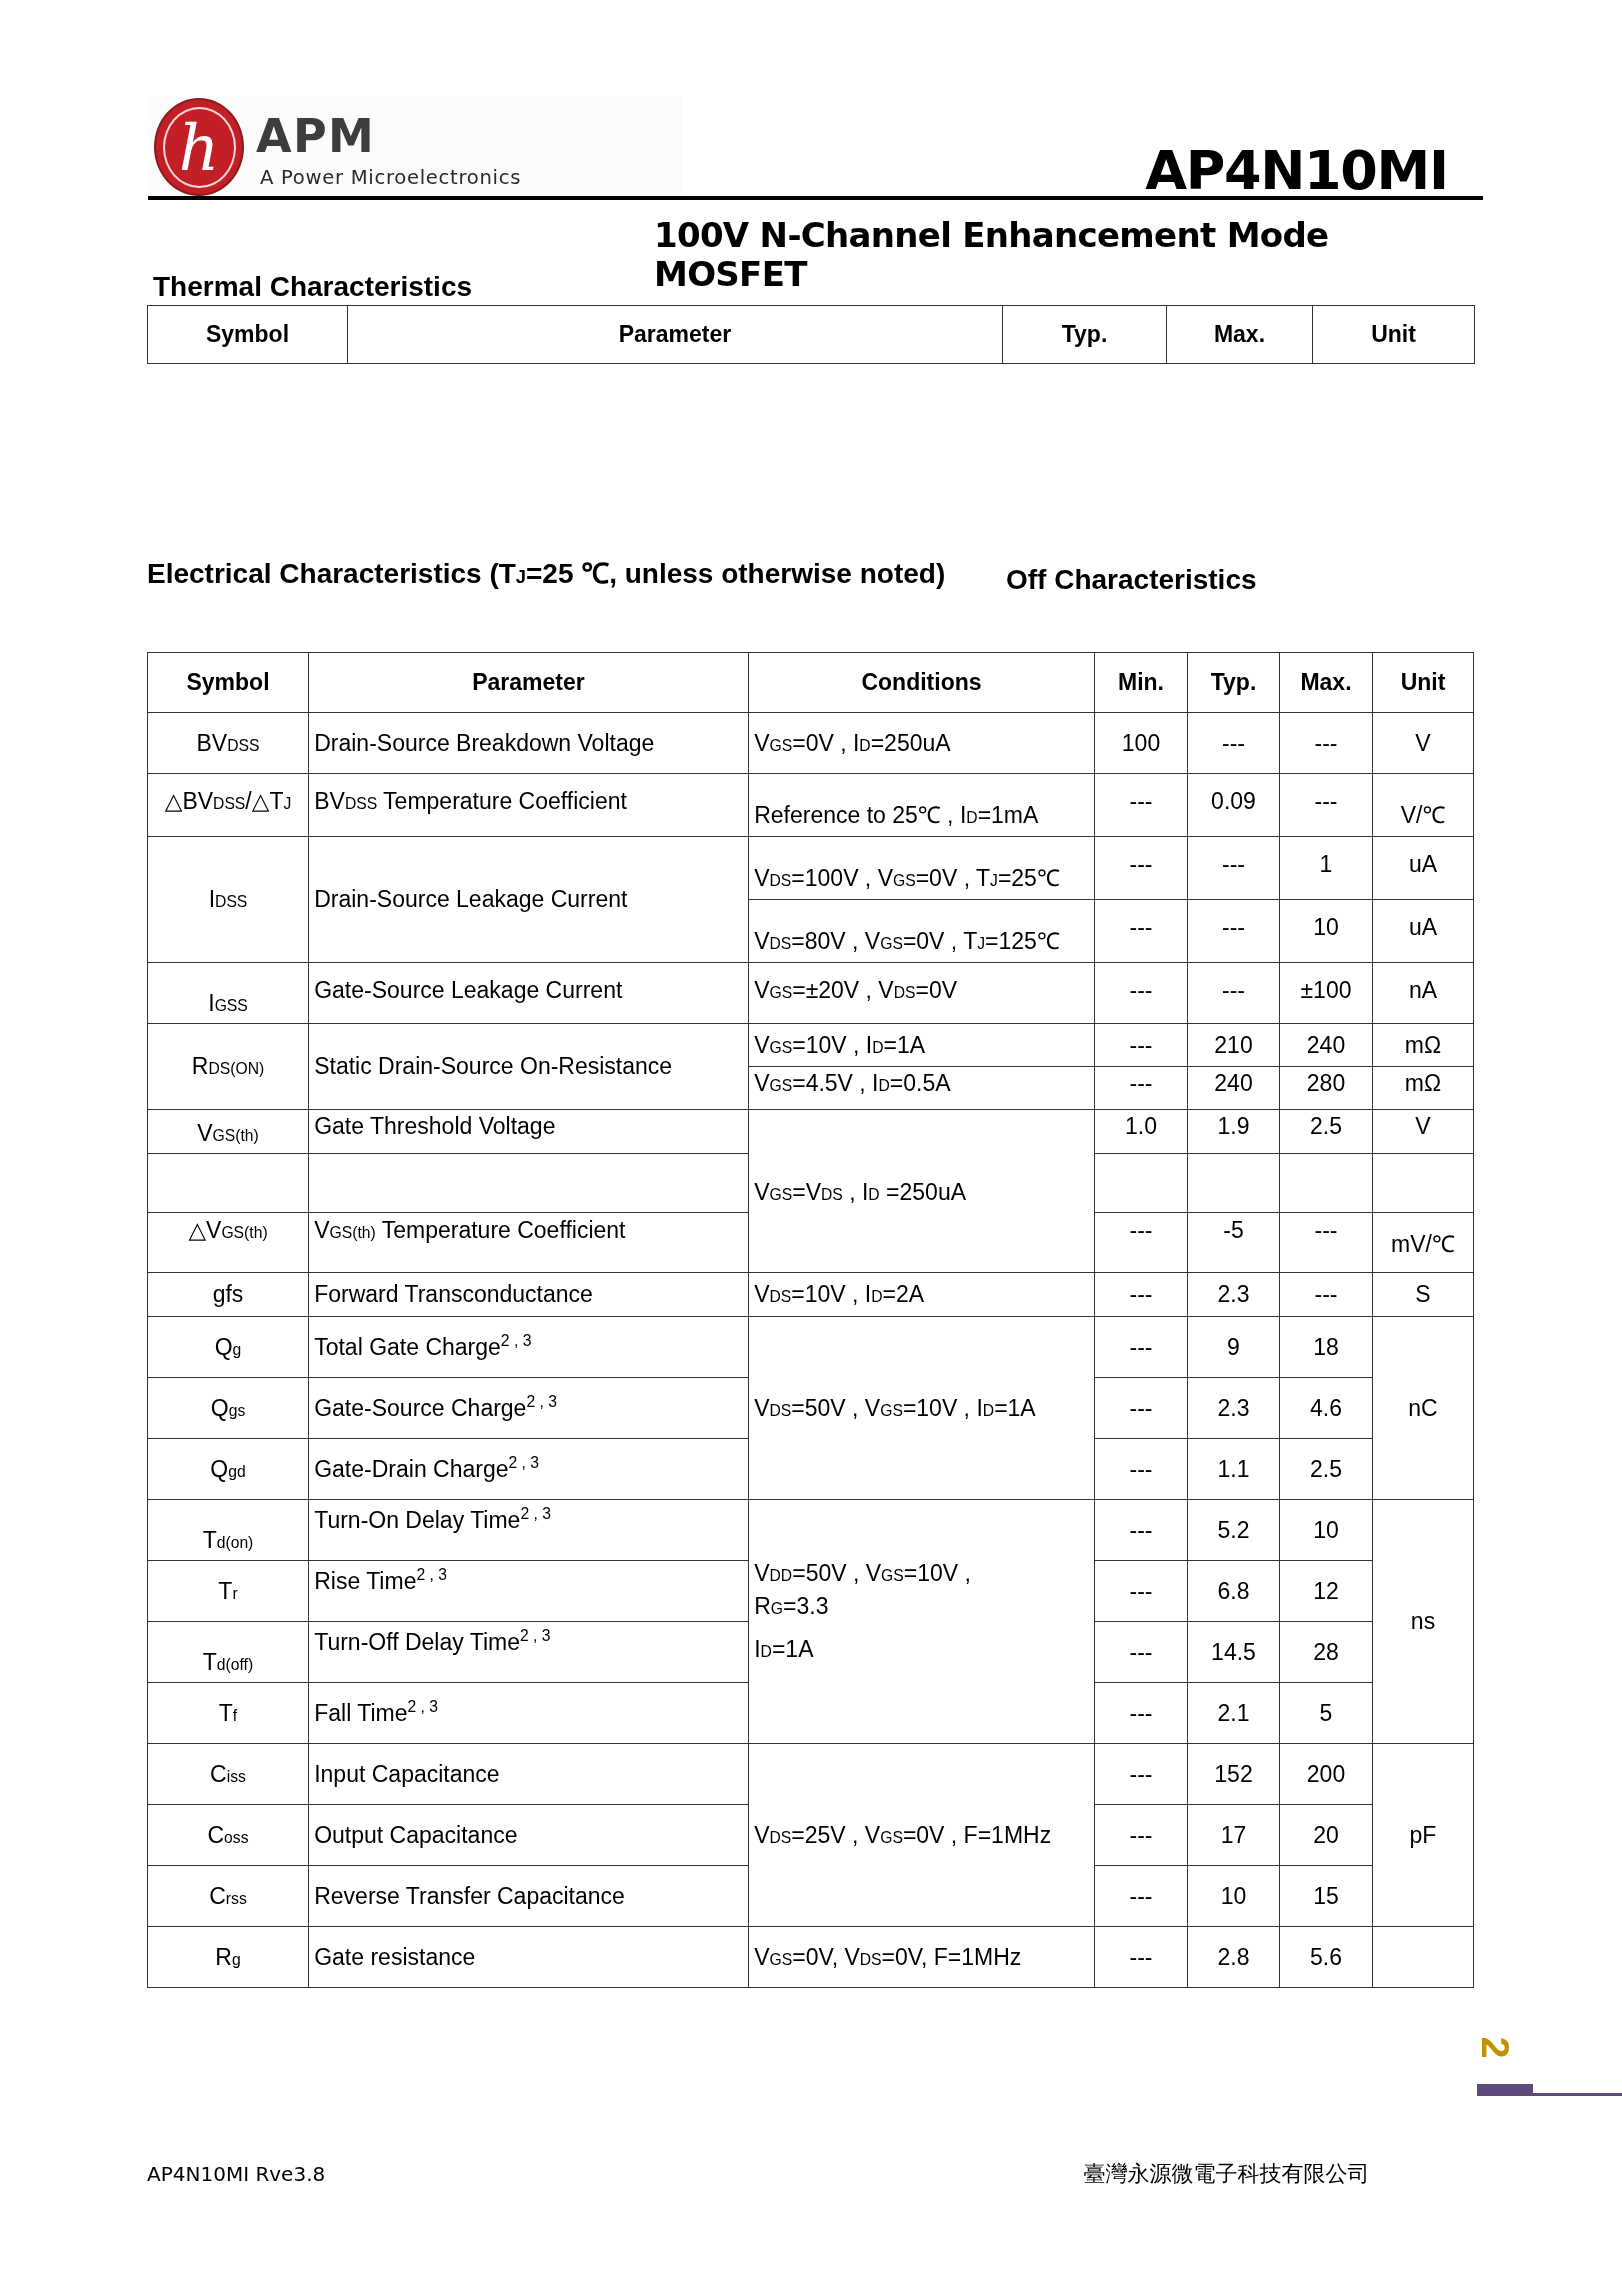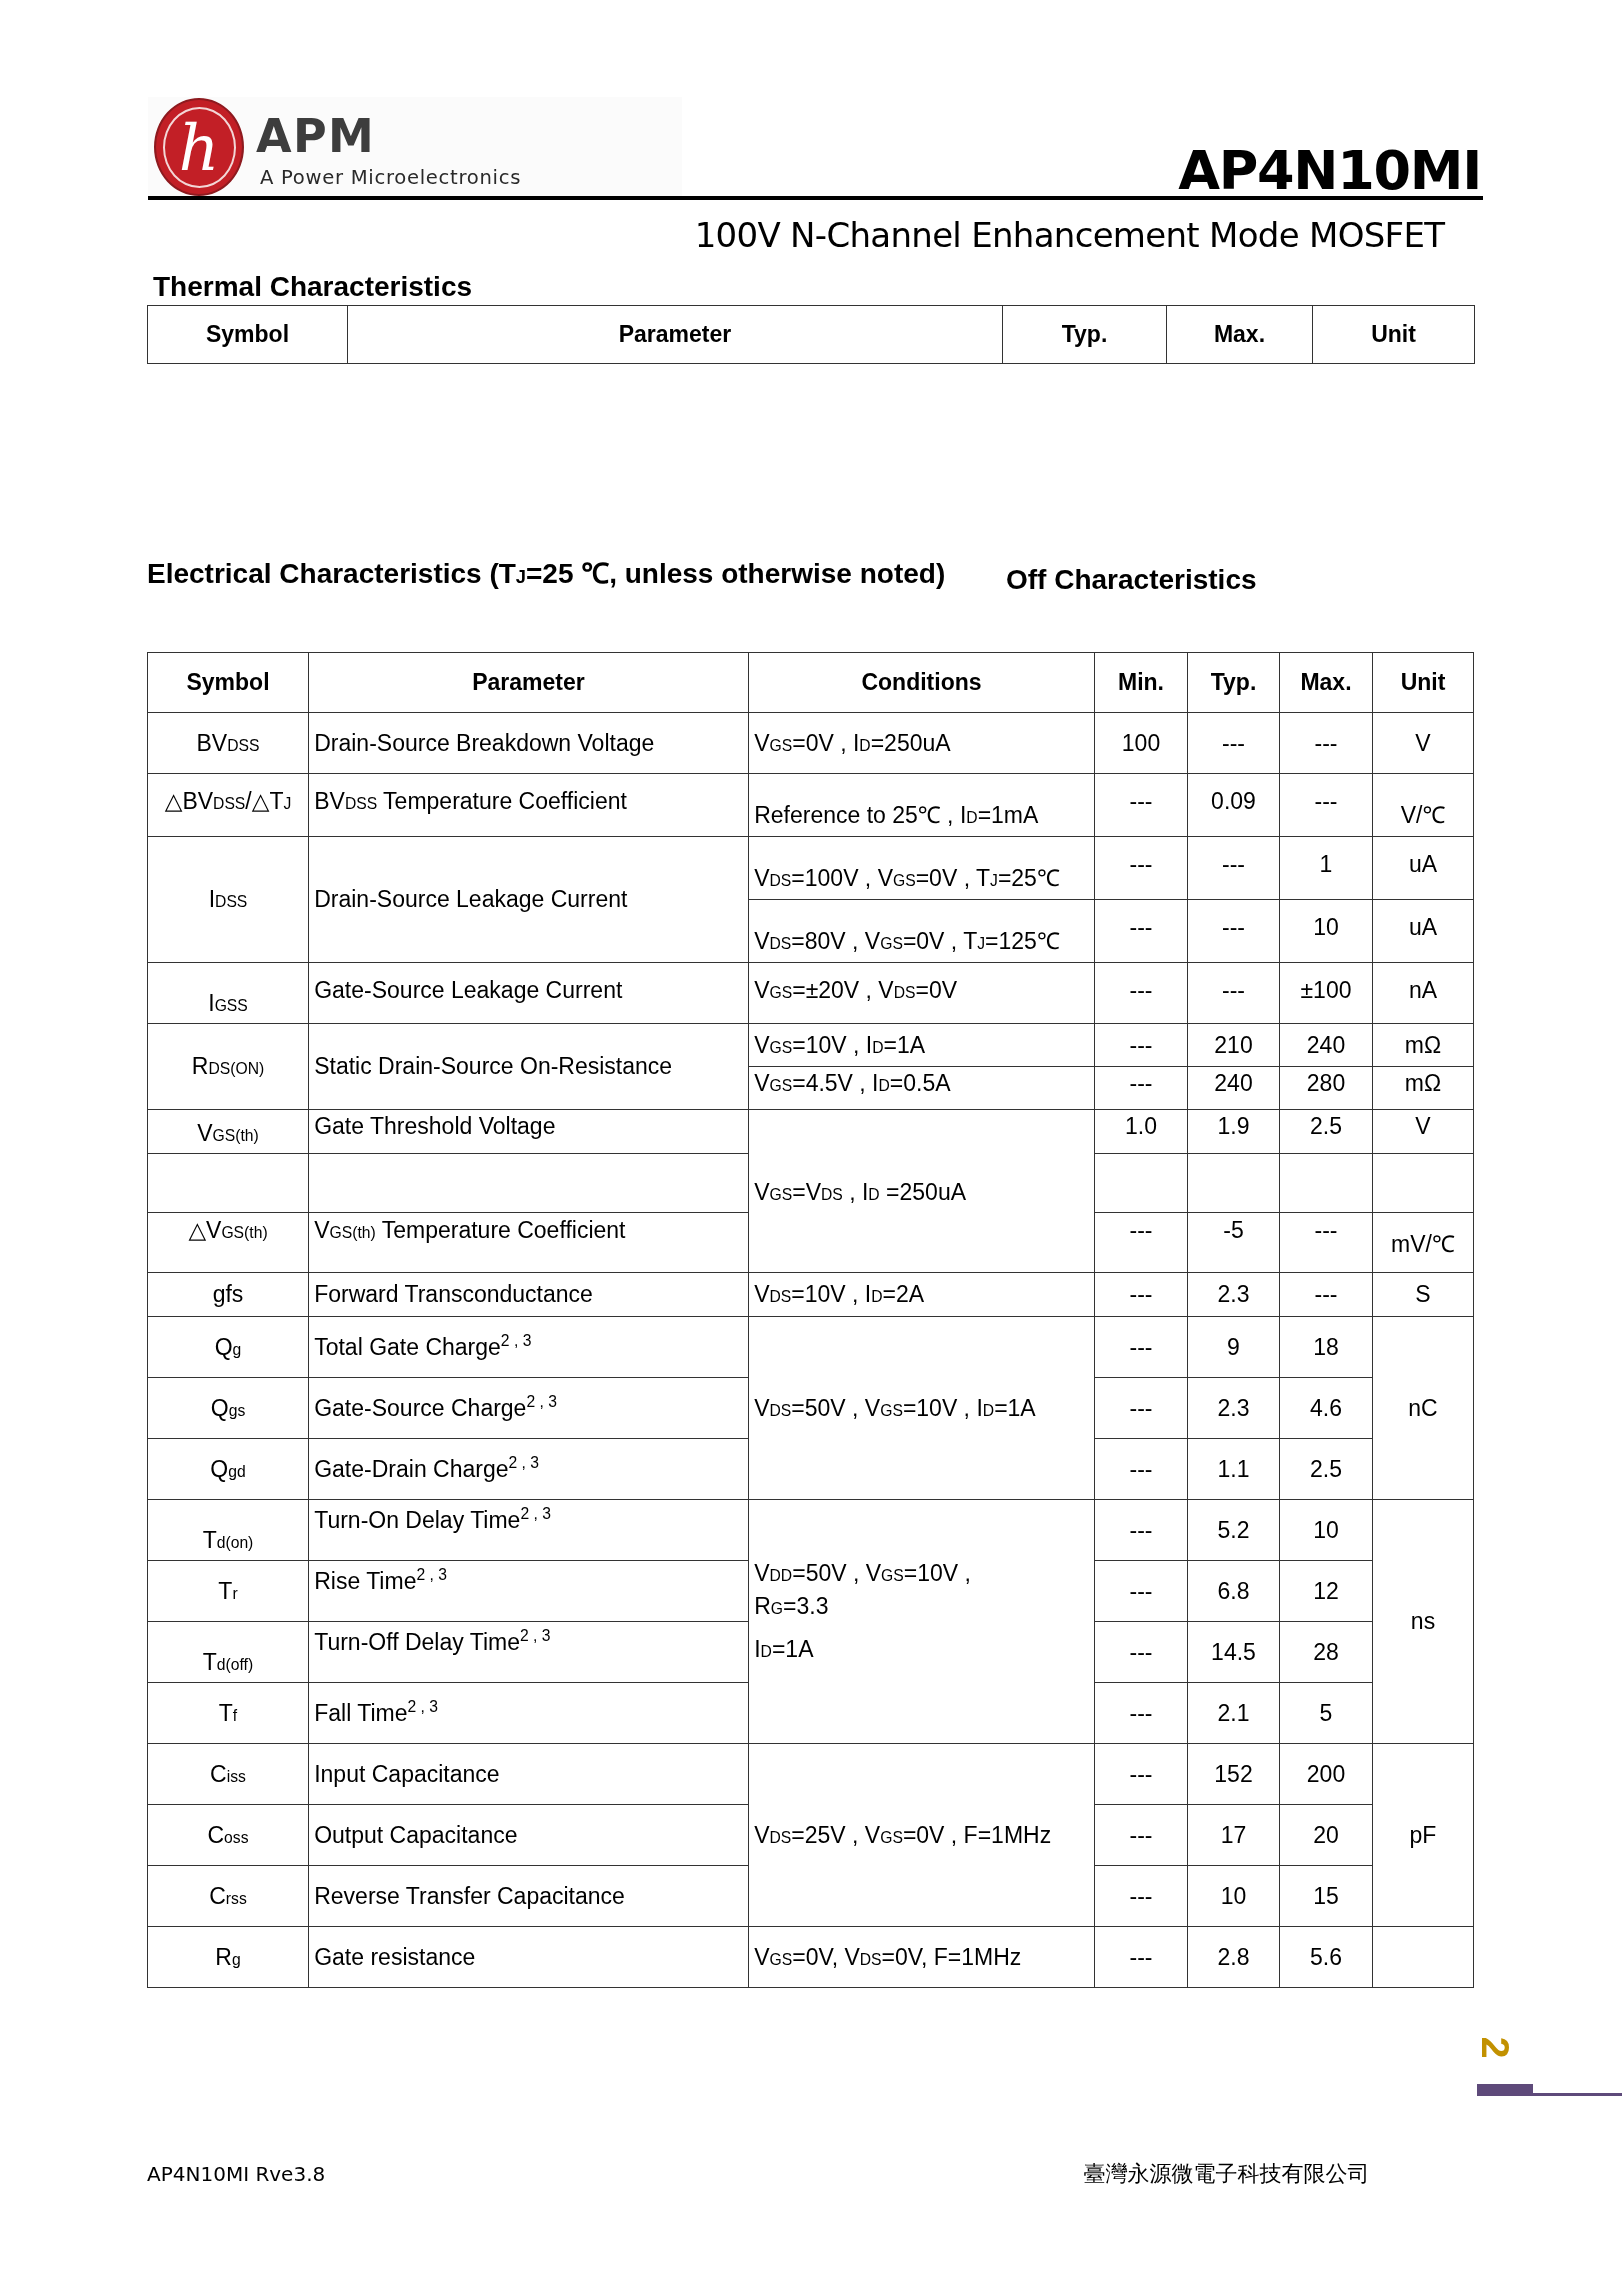--- a/index.html
+++ b/index.html
@@ -6,22 +6,22 @@
   body { width:1622px; height:2295px; position:relative; overflow:hidden; font-family:"Liberation Sans", sans-serif; color:#000; }
   .abs { position:absolute; }
   
   .logo-box { left:148px; top:97px; width:534px; height:99px; background:#fbfbfb; }
   .logo-circle { left:154px; top:98px; width:90px; height:98px; border-radius:50%; background:#c21f26; border:2px solid #8e1a1f; box-sizing:border-box; }
   .logo-circle-inner { position:absolute; left:6.5px; top:6.5px; right:6.5px; bottom:6.5px; border-radius:50%; border:2.6px solid #f3d7d7; }
   .logo-glyph { position:absolute; left:0; top:0; width:100%; height:100%; color:#fff; font-family:"DejaVu Serif", serif; font-style:italic; font-size:63px; line-height:98px; text-align:center; }
   .logo-apm { left:256px; top:113px; font-family:"DejaVu Sans", sans-serif; font-weight:bold; font-size:46px; color:#3d3d3d; letter-spacing:1.3px; line-height:46px; }
   .logo-sub { left:260px; top:167px; font-family:"DejaVu Sans", sans-serif; font-size:19.6px; color:#2a2a2a; letter-spacing:0.7px; line-height:22px; }
   .header-rule { left:148px; top:196px; width:1335px; height:3.9px; background:#000; }
-  .part-no { left:1112px; top:141px; width:369px; text-align:right; font-family:"DejaVu Sans", sans-serif; font-weight:bold; font-size:54px; line-height:59px; letter-spacing:-1.3px; }
-  .subtitle { left:654px; top:216px; width:831px; text-align:center; font-family:"DejaVu Sans", sans-serif; font-weight:normal; font-size:34px; line-height:39px; letter-spacing:-0.7px; }
+  .part-no { left:1112px; top:141px; width:369px; text-align:center; font-family:"DejaVu Sans", sans-serif; font-weight:bold; font-size:54px; line-height:59px; letter-spacing:-1.3px; }
+  .subtitle { left:654px; top:216px; width:831px; text-align:left; font-family:"DejaVu Sans", sans-serif; font-weight:bold; font-size:34px; line-height:39px; letter-spacing:-0.7px; }
   .section-title { font-weight:bold; font-size:28px; line-height:33px; white-space:nowrap;text-align:right; }
   
   table.grid { position:absolute; border-collapse:collapse; table-layout:fixed; font-size:23px; }
   table.grid td, table.grid th { border:1.3px solid #333; padding:0 5.2px; overflow:visible; white-space:nowrap; }
   table.grid th { font-weight:bold; font-size:23px; }
   .c { text-align:center; }
   .l { text-align:left; }
   .sub { font-size:15.7px; }
   .sup { font-size:15.7px; vertical-align:super; line-height:0;margin-top:28px; }
   .vtop { vertical-align:top; padding-top:14.4px !important; }

